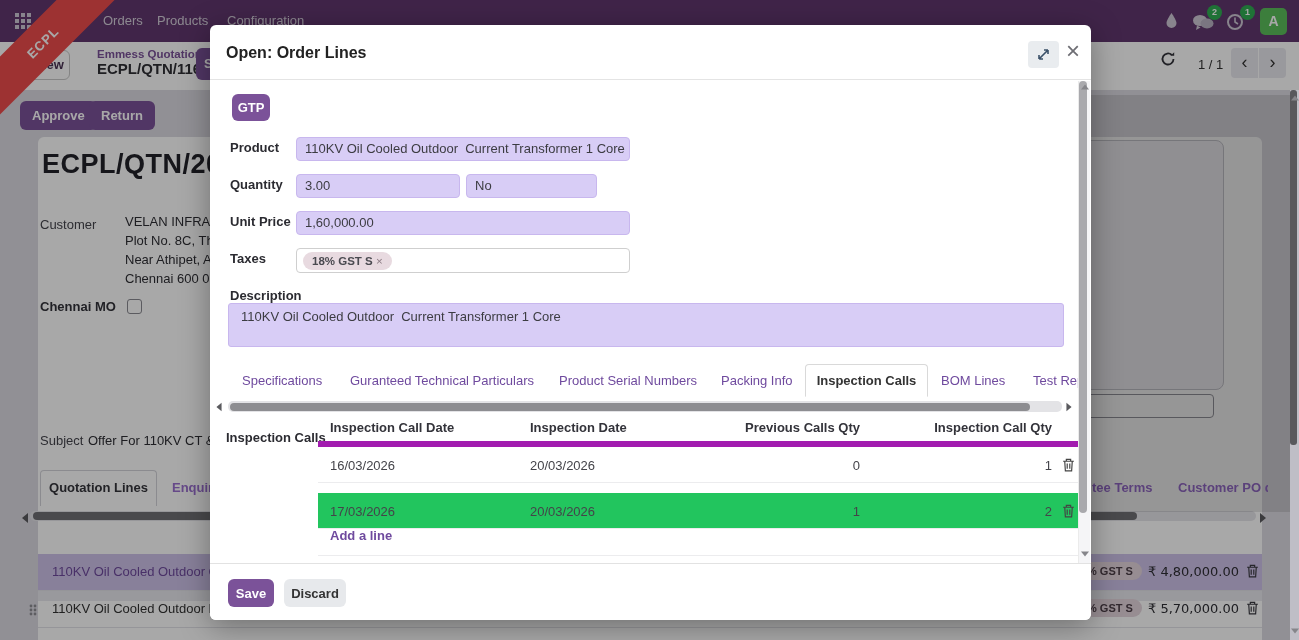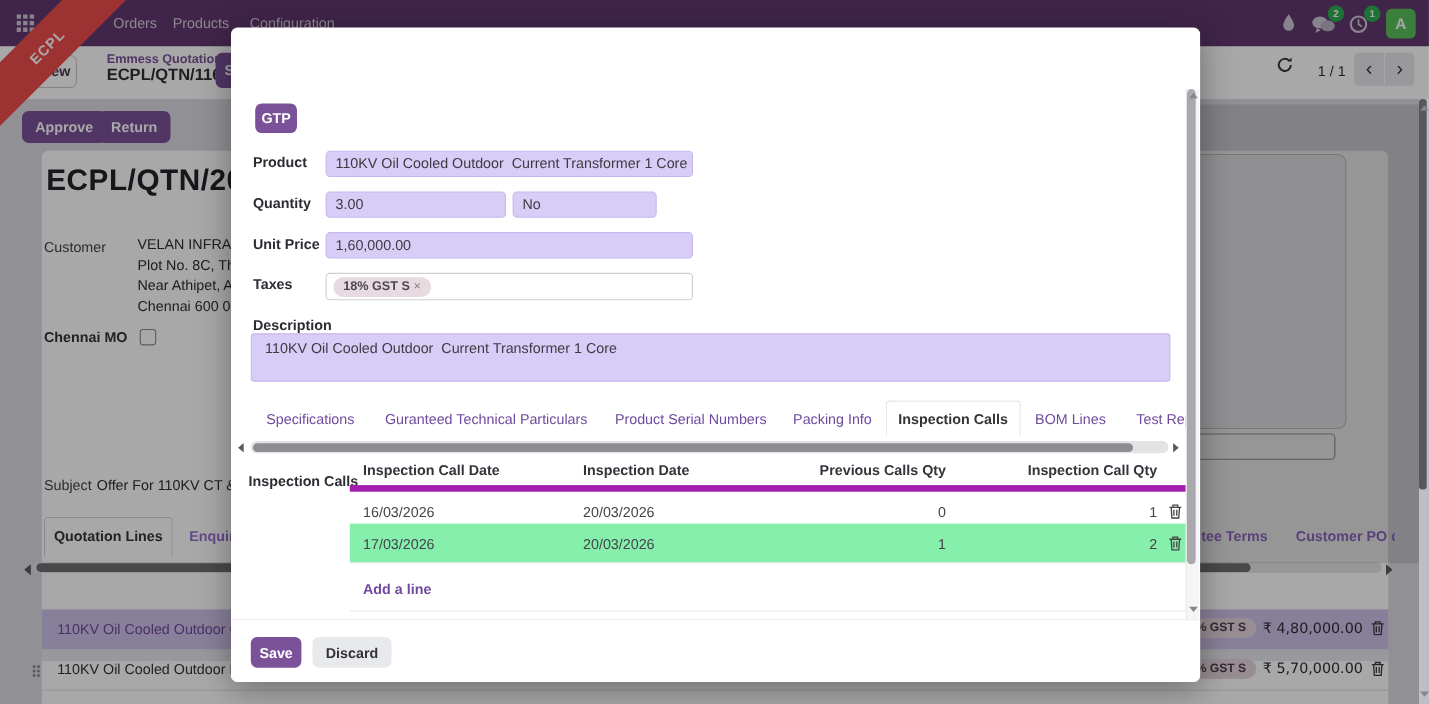--- a/index.html
+++ b/index.html
@@ -94,21 +94,21 @@
   .m-tab { position:absolute; top:348px; color:#6f4a9e; font-weight:normal; font-size:13px; cursor:pointer; }
   #m-tab-active-box { left:595px; top:339px; width:123px; height:33px; border:1px solid #d9d9d9; border-bottom:1px solid #fff;
                       border-radius:4px 4px 0 0; background:#fff; text-align:center; line-height:31px; font-weight:bold;
                       color:#333; font-size:13px; cursor:pointer; }
   .m-th { position:absolute; top:0; font-weight:bold; color:#33333a; font-size:13px; }
   .m-td { position:absolute; font-size:13px; color:#44444a; }
   .m-link { color:#6f4a9e; font-weight:bold; cursor:pointer; }
   #m-footer { left:0; top:538px; width:881px; height:57px; border-top:1px solid #e2e2e2; background:#fff; border-radius:0 0 6px 6px; }
   #save-btn { left:18px; top:15px; width:46px; height:28px; background:#7b5299; border:none; border-radius:6px;
               color:#fff; font-weight:bold; font-size:13px; cursor:pointer; }
-  #discard-btn { left:74px; top:15px; width:72px; height:28px; background:#e7e9ec; border:none; border-radius:6px;
+  #discard-btn { left:74px; top:15px; width:62px; height:28px; background:#e7e9ec; border:none; border-radius:6px;
                  color:#333; font-weight:bold; font-size:13px; cursor:pointer; }
   #m-vscroll { left:868px; top:56px; width:12px; height:482px; background:#f5f5f7; border-left:1px solid #ebebeb; }
   #m-vthumb { left:2px; top:14px; width:8px; height:432px; background:#a9a9ad; border-radius:4px; }
   .sep-line { position:absolute; background:#ececee; height:1px; }
 </style>
 </head>
 <body>
 
 <div id="stage">
 
@@ -251,20 +251,29 @@
   <div id="dim" class="abs"></div>
   <div id="dim-extra" class="abs"></div>
 
   <div id="bscroll" class="abs">
     <div class="arrow-u" style="position:absolute;left:0px;top:5px;transform:scale(0.8)"></div>
     <div id="bscroll-thumb"></div>
     <div class="arrow-d" style="position:absolute;left:0px;top:538px;transform:scale(0.8)"></div>
   </div>
 
   <div id="modal" class="abs">
+    <div id="modal-header" class="abs">
+      <span id="modal-title" class="abs">Open: Order Lines</span>
+      <div id="expand-btn" class="abs">
+        <svg width="15" height="15">
+          <path d="M3 12L12 3M3 12v-4M3 12h4M12 3v4M12 3H8" stroke="#3a5068" stroke-width="1.6" fill="none"></path>
+        </svg>
+      </div>
+      <div id="close-btn" class="abs">×</div>
+    </div>
 
     <button id="gtp-btn" class="abs">GTP</button>
 
     <span class="m-label" style="left:20px;top:115px">Product</span>
     <div class="m-field" style="left:86px;top:112px;width:334px">110KV Oil Cooled Outdoor  Current Transformer 1 Core</div>
 
     <span class="m-label" style="left:20px;top:152px">Quantity</span>
     <div class="m-field" style="left:86px;top:149px;width:164px">3.00</div>
     <div class="m-field" style="left:256px;top:149px;width:131px">No</div>
 
@@ -310,21 +319,21 @@
         <span class="m-td" style="left:12px;top:11px">16/03/2026</span>
         <span class="m-td" style="left:212px;top:11px">20/03/2026</span>
         <span class="m-td" style="left:412px;top:11px;width:130px;text-align:right">0</span>
         <span class="m-td" style="left:552px;top:11px;width:182px;text-align:right">1</span>
         <svg class="abs" style="left:744px;top:11px" width="13" height="14" viewBox="0 0 12 13">
           <path d="M1 3h10M4 3V1.2h4V3M2.5 3l.6 9h5.8l.6-9M4.8 5v5M7.2 5v5" stroke="#444" stroke-width="1.1" fill="none"></path>
         </svg>
         <div class="sep-line" style="left:0;top:35px;width:760px"></div>
       </div>
 
-      <div class="abs" style="left:0;top:56px;width:760px;height:36px;background:#86efac">
+      <div class="abs" style="left:0;top:73px;width:760px;height:36px;background:#22c55e">
         <span class="m-td" style="left:12px;top:11px">17/03/2026</span>
         <span class="m-td" style="left:212px;top:11px">20/03/2026</span>
         <span class="m-td" style="left:412px;top:11px;width:130px;text-align:right">1</span>
         <span class="m-td" style="left:552px;top:11px;width:182px;text-align:right">2</span>
         <svg class="abs" style="left:744px;top:11px" width="13" height="14" viewBox="0 0 12 13">
           <path d="M1 3h10M4 3V1.2h4V3M2.5 3l.6 9h5.8l.6-9M4.8 5v5M7.2 5v5" stroke="#444" stroke-width="1.1" fill="none"></path>
         </svg>
         <div class="sep-line" style="left:0;top:35px;width:760px"></div>
       </div>
 

